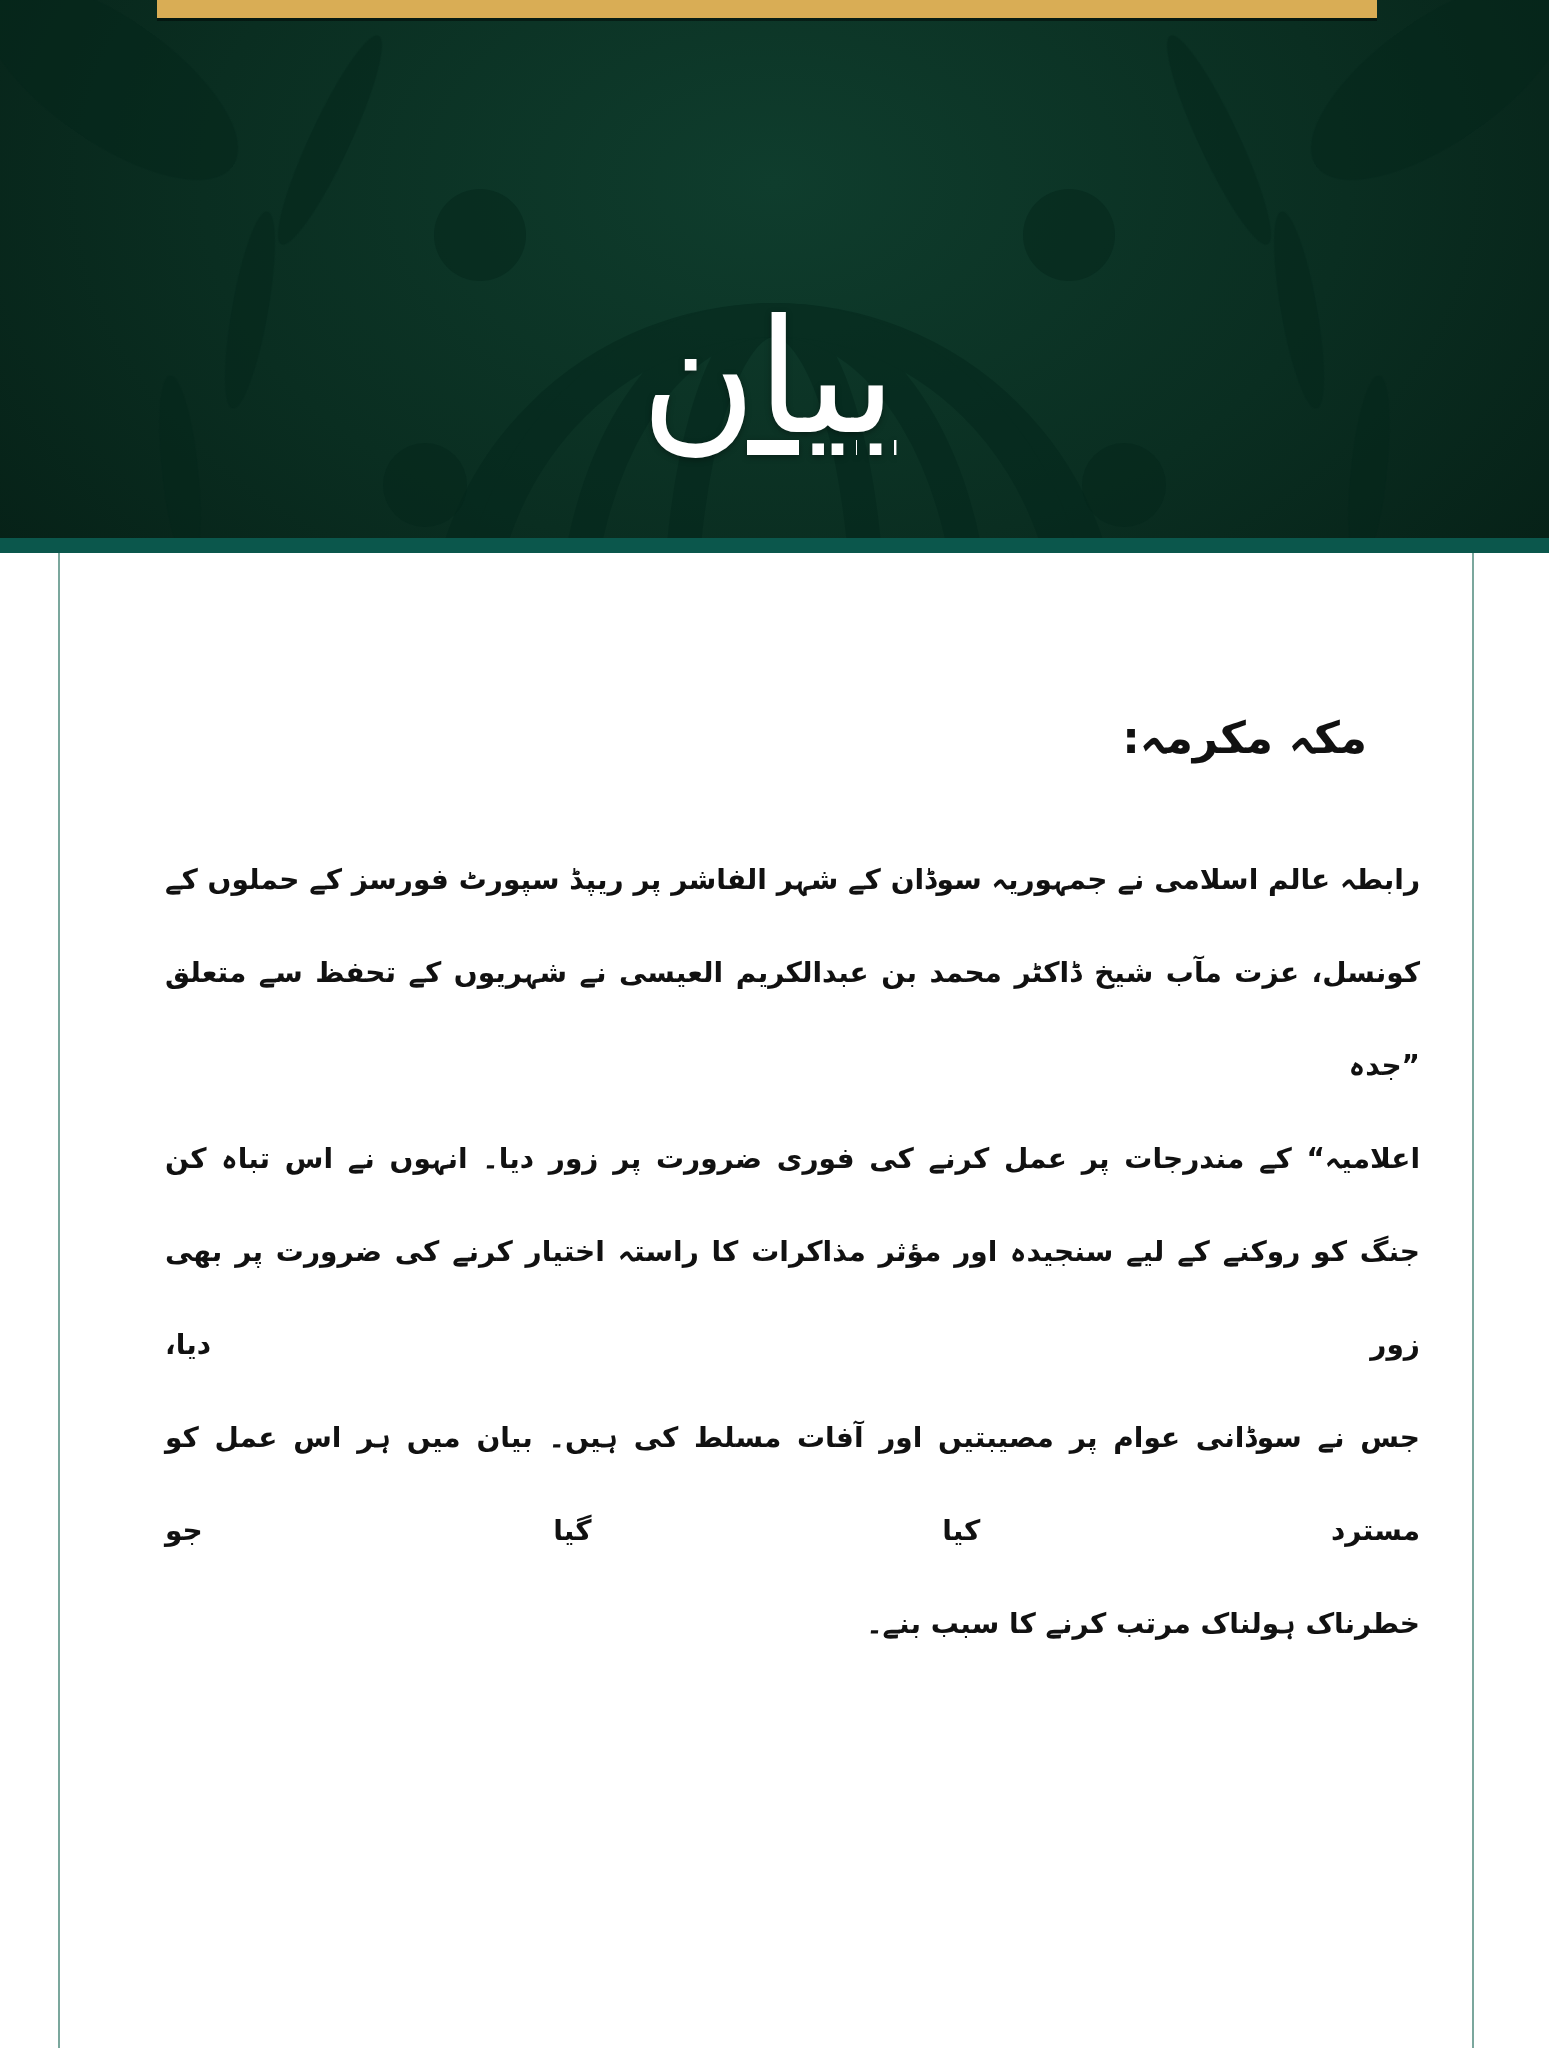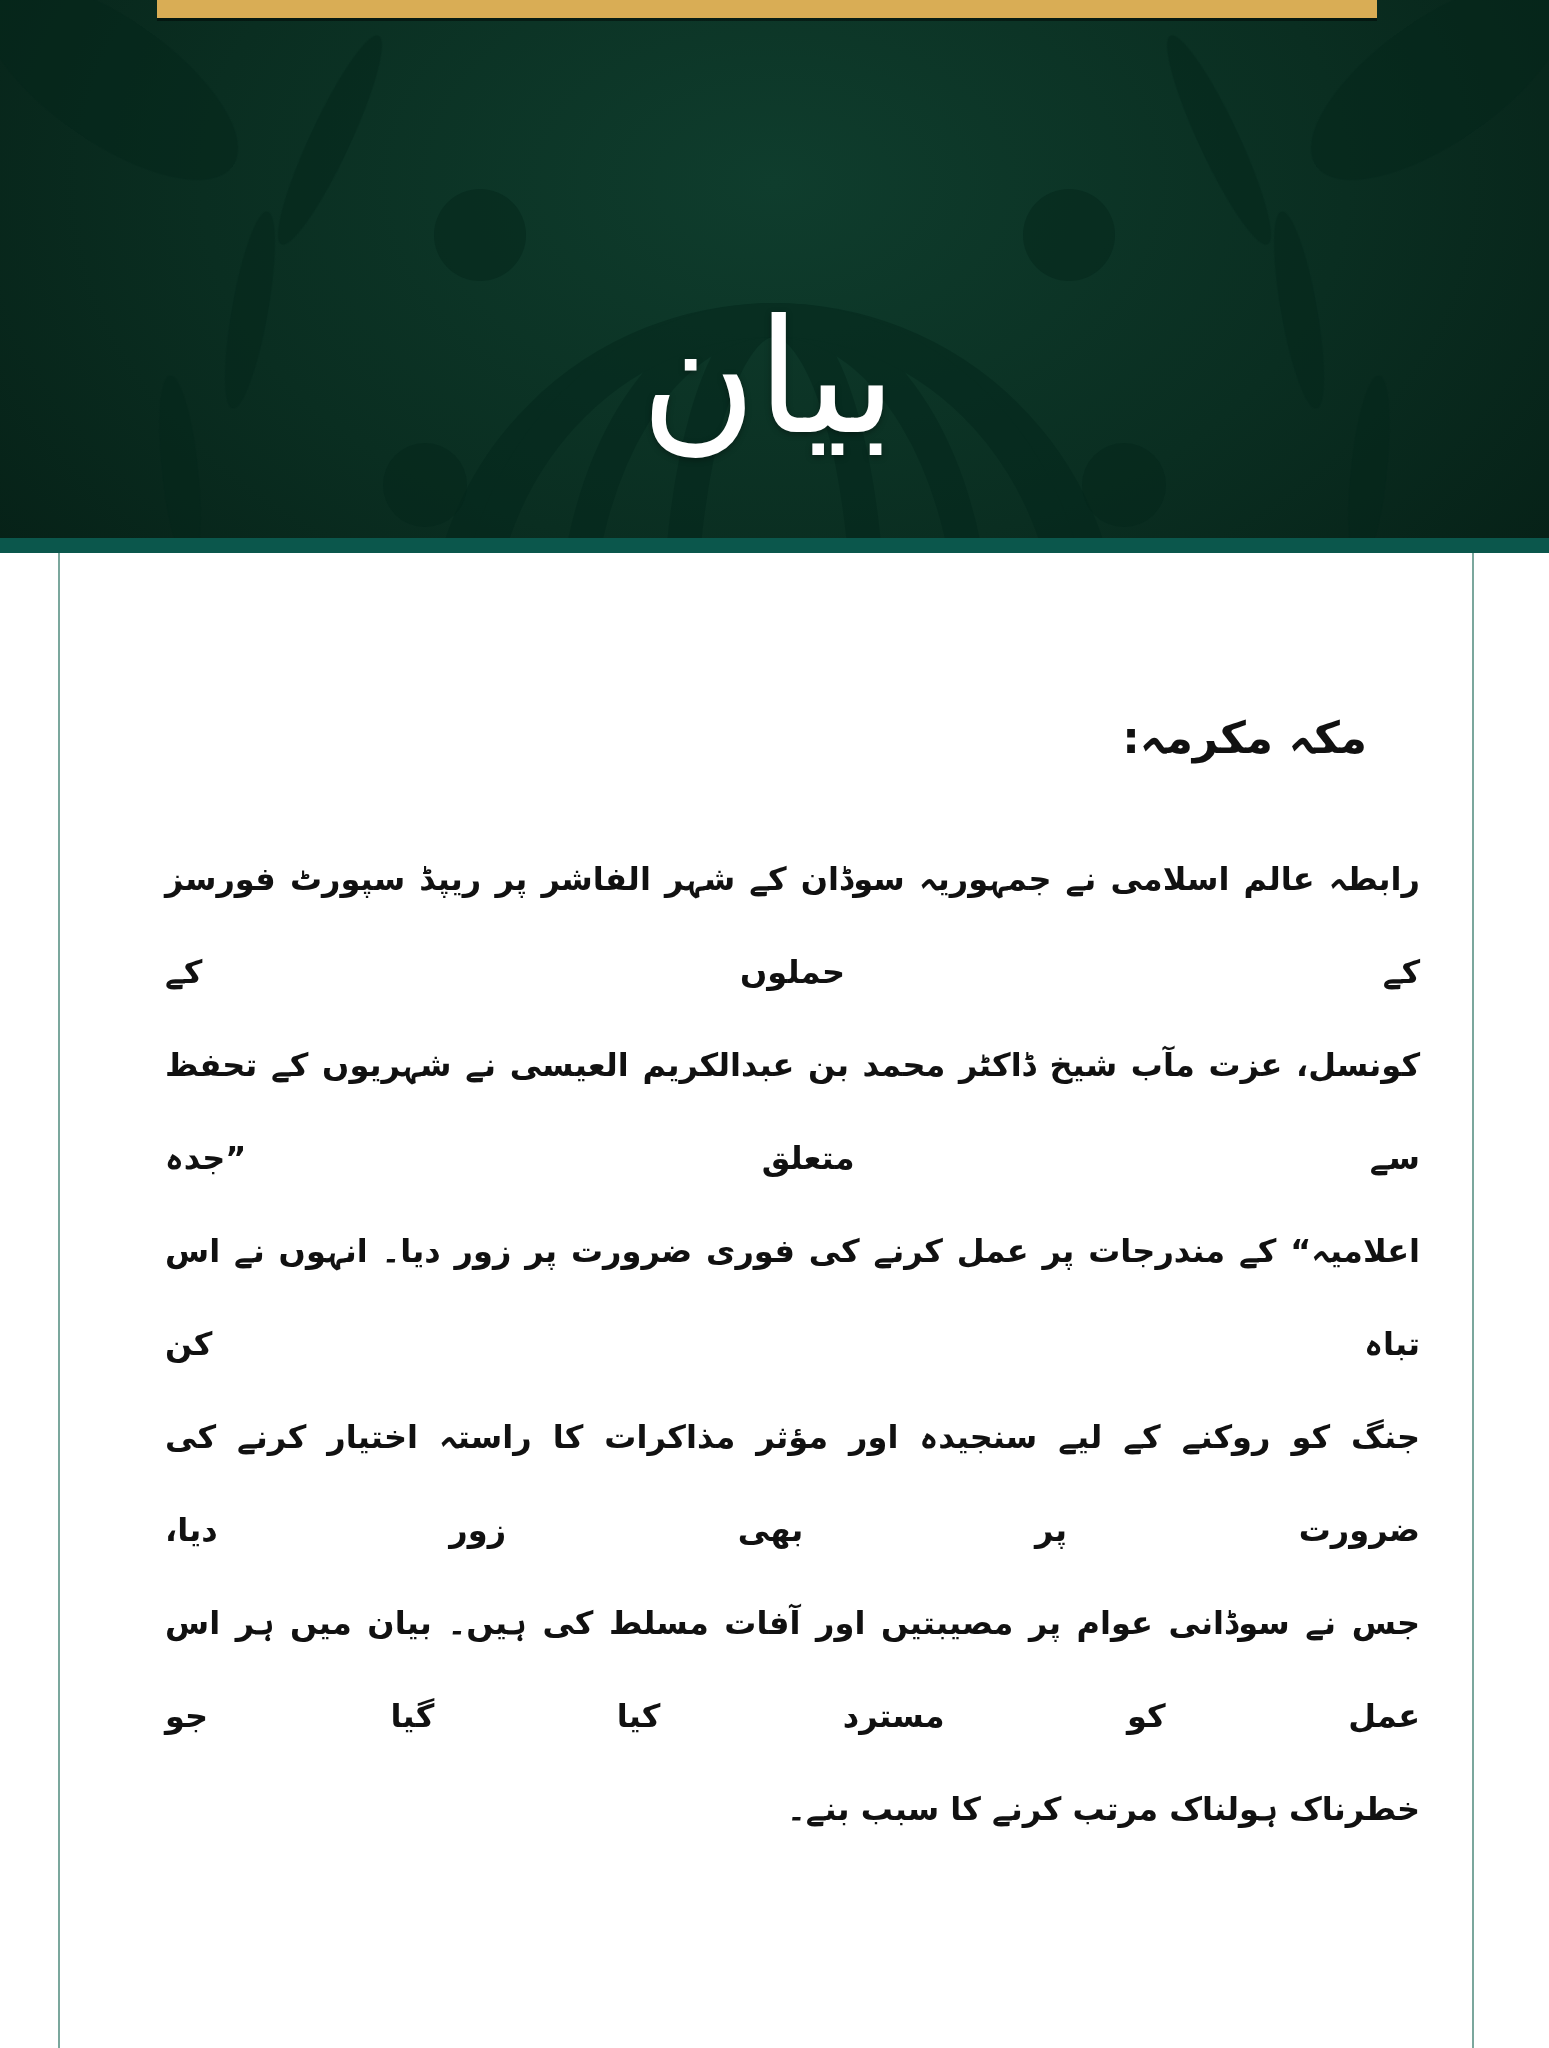--- a/index.html
+++ b/index.html
@@ -18,20 +18,21 @@
     position:absolute;top:0;left:157px;width:1220px;height:18px;
     background:#d9ad55;
     box-shadow:0 3px 0 rgba(0,0,0,0.45);
   }
   .header-decor{position:absolute;inset:0;width:100%;height:100%;}
   .header-title{
     position:absolute;left:0;right:12px;top:252px;height:250px;
     display:flex;align-items:center;justify-content:center;
     color:#ffffff;font-size:158px;line-height:1;
     text-shadow:0 2px 6px rgba(0,0,0,0.35);
+    text-decoration:underline;
   }
   .teal-strip{
     width:1549px;height:15px;background:#0b574c;
   }
   
   .card{
     box-sizing:border-box;
     margin:0 75px 0 58px;          
     height:1495px;
     background:#ffffff;
@@ -40,21 +41,21 @@
     font-weight:bold;
   }
   .dateline{
     padding:140px 105px 0 0;
     font-size:44px;line-height:90px;color:#111111;
     text-align:right;
   }
   .statement{
     margin-top:50px;
     padding:0 52px 0 105px;        
-    color:#111111;font-size:32px;
+    color:#111111;font-size:28px;
   }
   .statement .line{
     line-height:93px;
     text-align:justify;
     text-align-last:justify;
     direction:rtl;
   }
   .statement .line.line-last{
     text-align:right;
     text-align-last:right;

